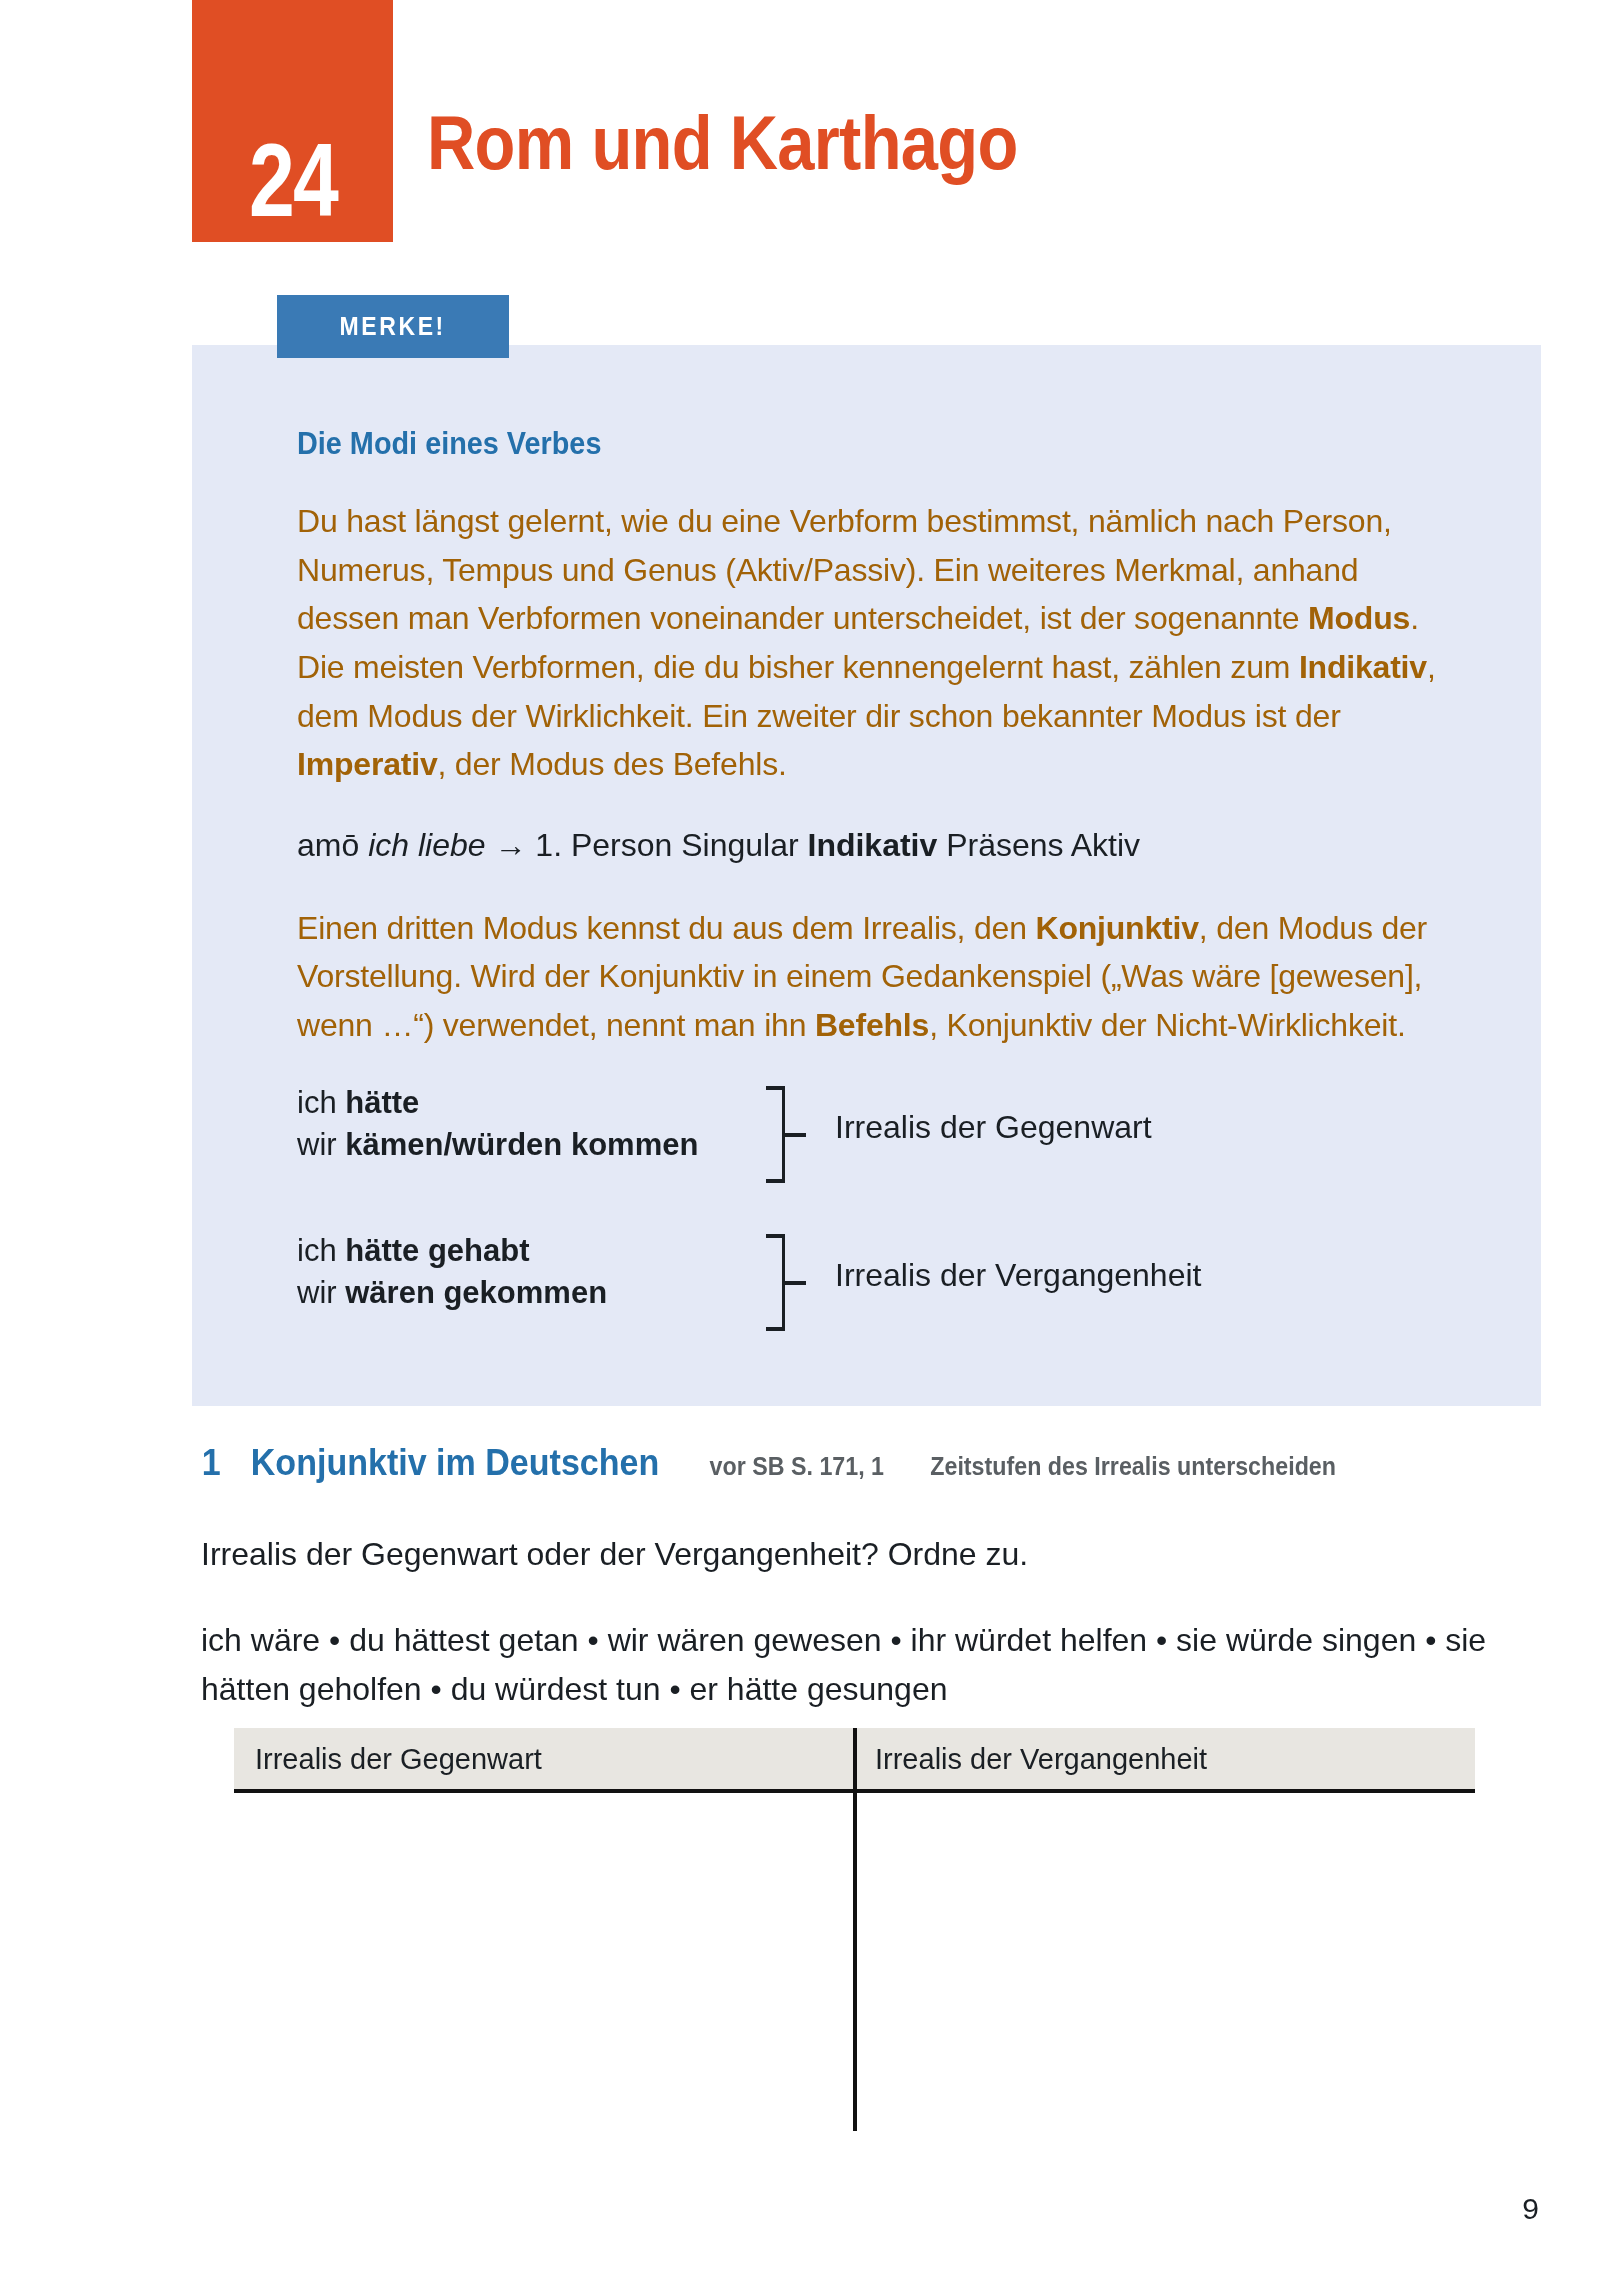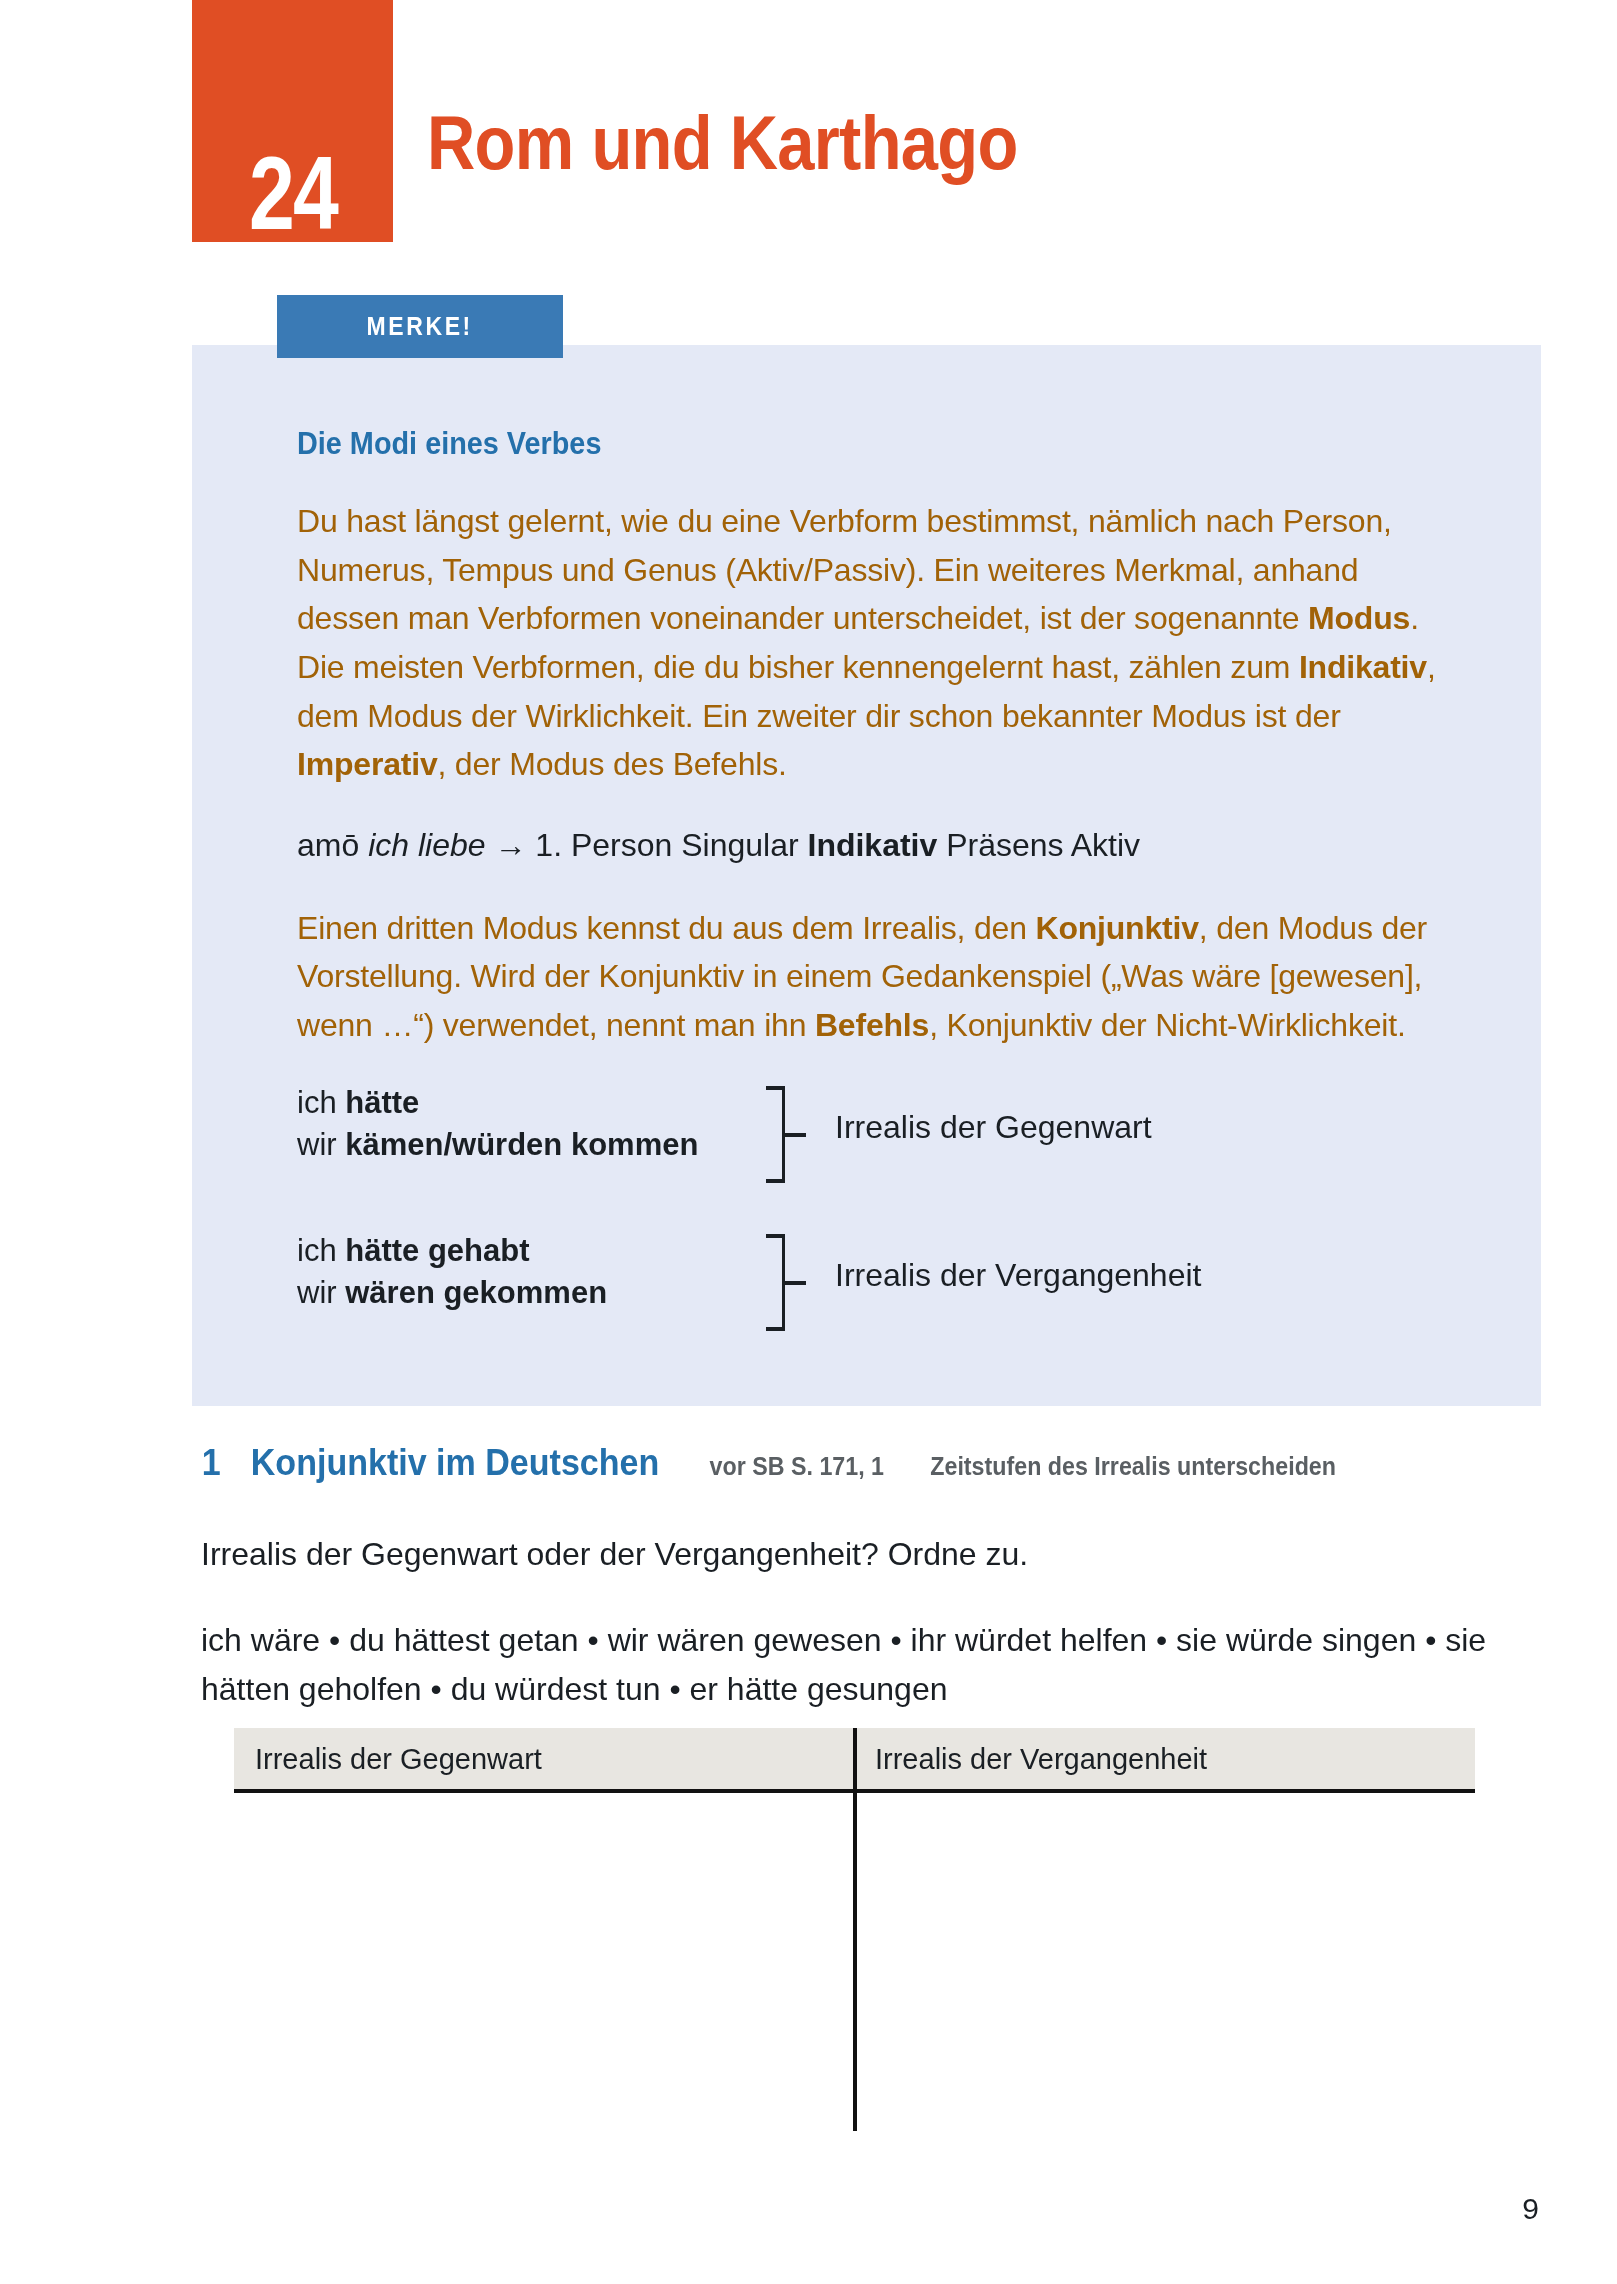--- a/index.html
+++ b/index.html
@@ -28,21 +28,21 @@
     position: absolute;
     left: 192px;
     top: 0;
     width: 201px;
     height: 242px;
     background: #e04e24;
     display: flex;
     align-items: flex-end;
     justify-content: center;
     box-sizing: border-box;
-    padding-bottom: 6px;
+    padding-bottom: 19px;
   }
   .chapter-number {
     color: #ffffff;
     font-size: 103px;
     font-weight: bold;
     letter-spacing: -2.4px;
     line-height: 0.82;
     transform: scaleX(0.80);
     transform-origin: center bottom;
   }
@@ -64,21 +64,21 @@
   .merke-wrap {
     position: absolute;
     left: 192px;
     top: 295px;
     width: 1349px;
   }
   .merke-tab {
     position: absolute;
     left: 85px;
     top: 0;
-    width: 286px;
+    width: 232px;
     height: 63px;
     background: #3a7ab5;
     display: flex;
     align-items: center;
     justify-content: center;
     z-index: 3;
   }
   .merke-tab-label {
     color: #ffffff;
     font-size: 25px;

